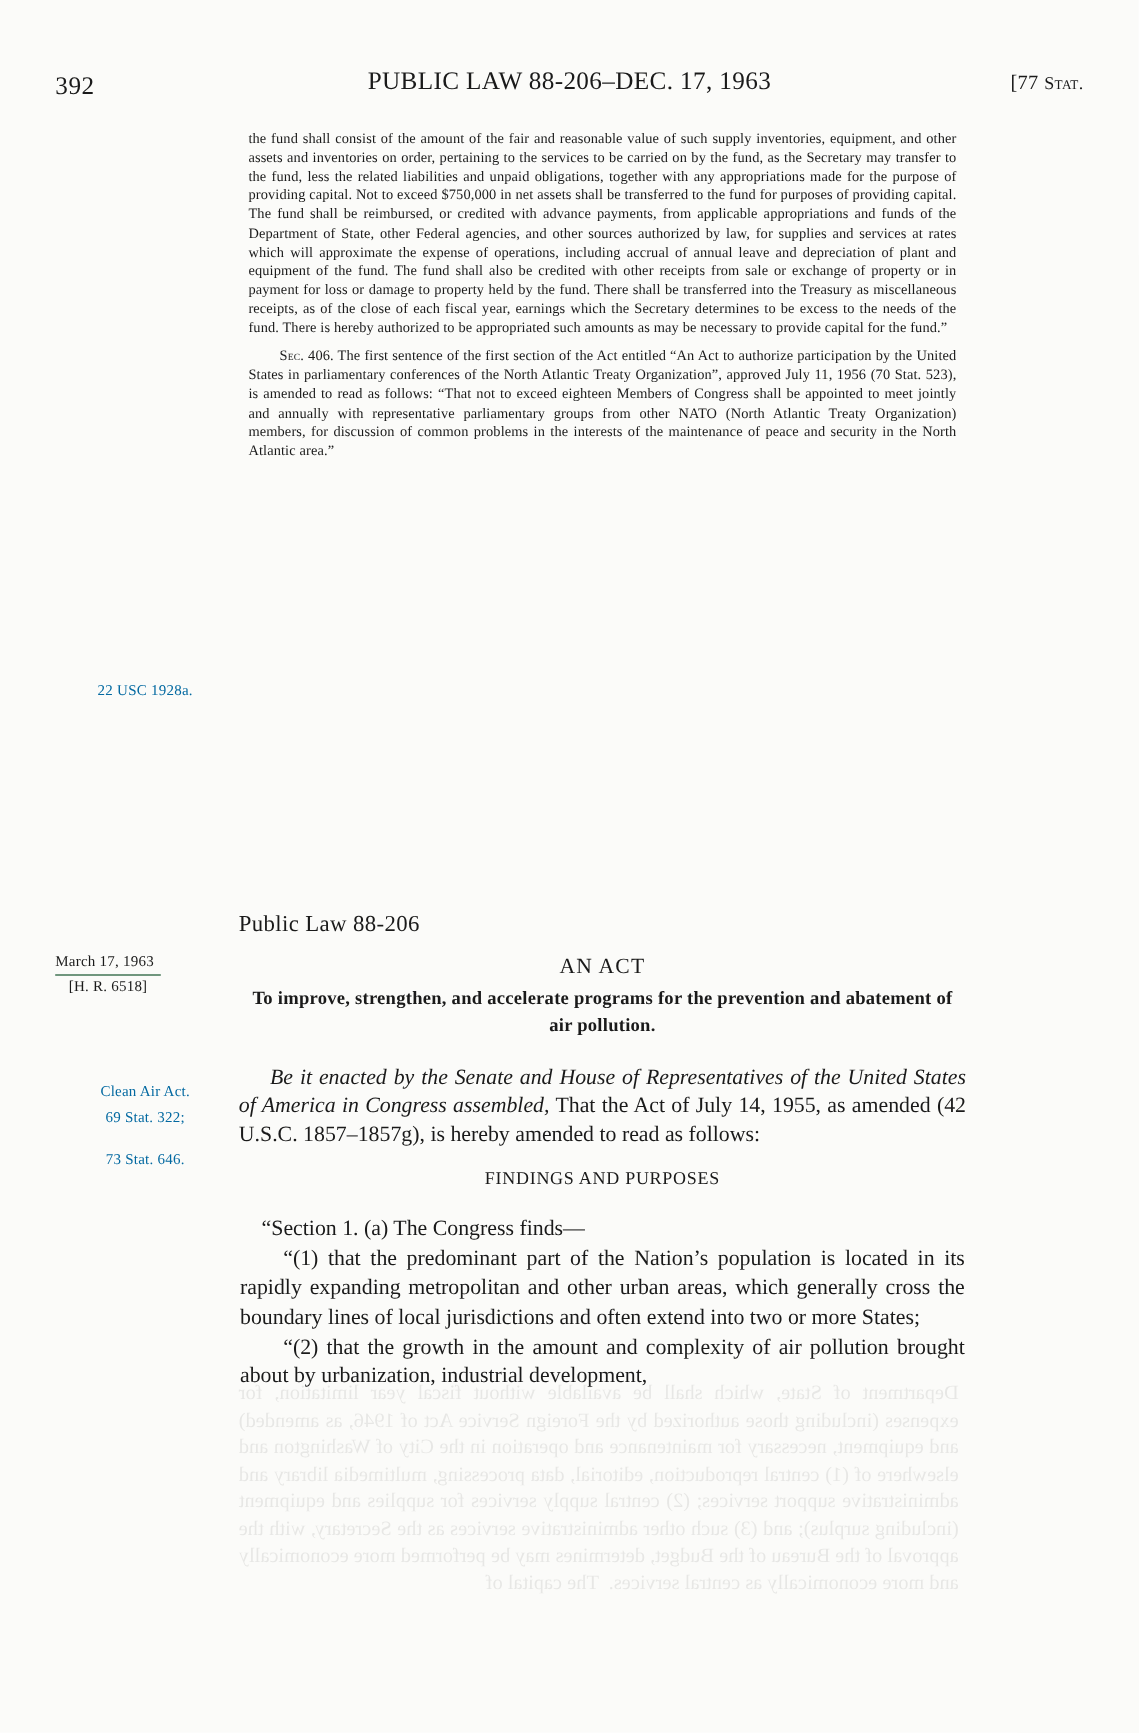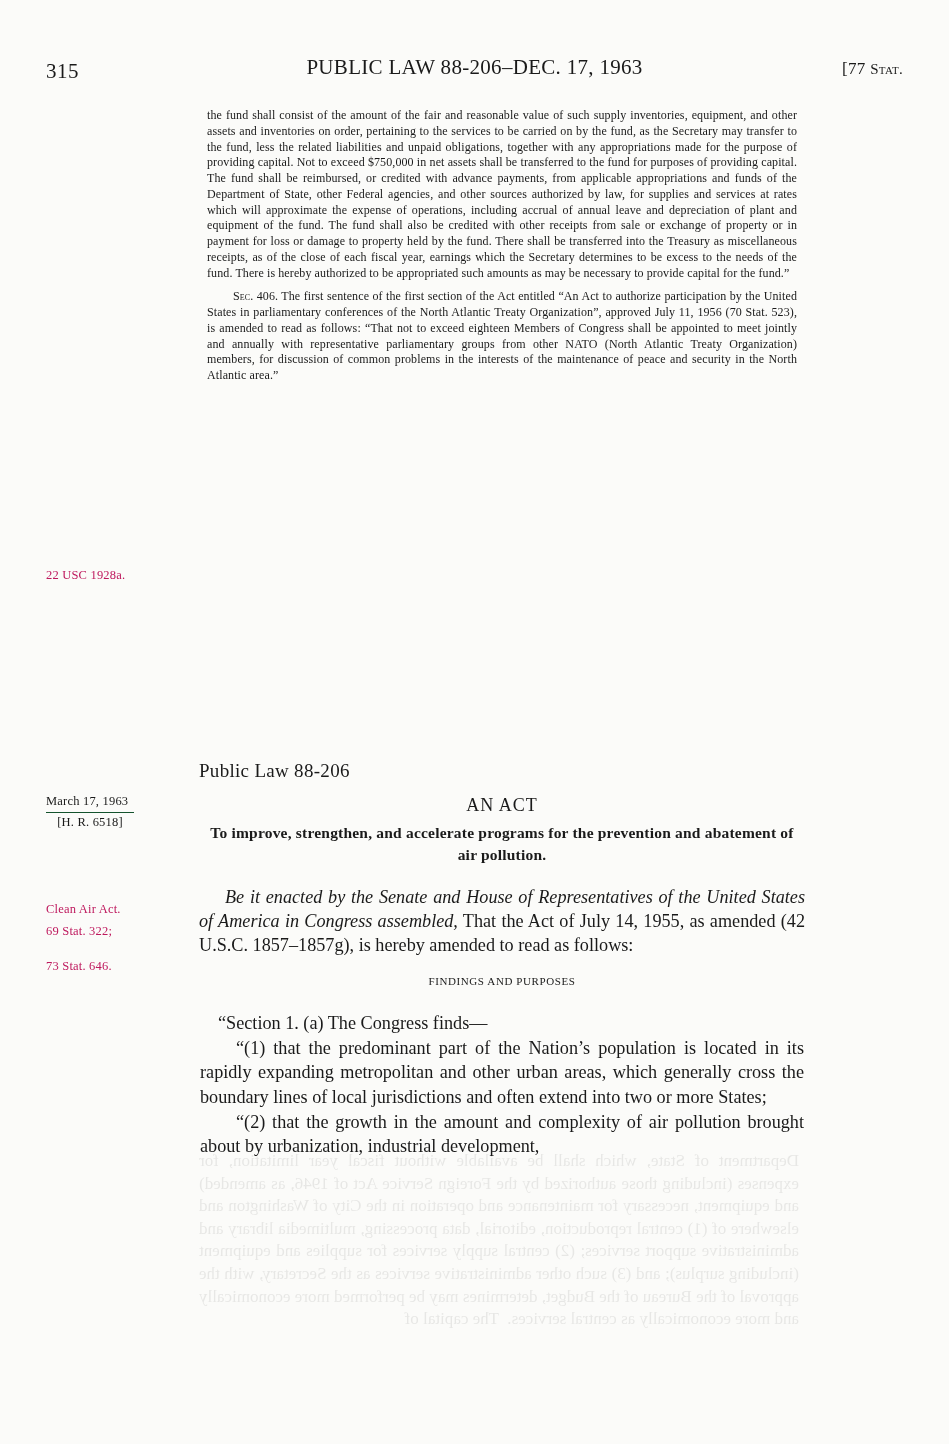--- a/index.html
+++ b/index.html
@@ -57,22 +57,23 @@
   }
 
   
   .margin-note {
     position: absolute;
     left: 46px;
     width: 150px;
     font-size: 12.5px;
     line-height: 1.35;
     letter-spacing: 0.2px;
-    color: #be185d;
+    color: #0369a1;
     font-family: "Liberation Serif", serif;
+    text-align: center;
   }
 
   
   .body-col {
     position: absolute;
     left: 199px;
     width: 606px;
     top: 100px;
   }
   p.just {
@@ -156,21 +157,21 @@
   .enact .ital { font-style: italic; }
   .enact p { margin: 0; }
   .enact p.first { text-indent: 26px; }
 
   .findings-head {
     position: absolute;
     left: 199px;
     width: 606px;
     top: 975px;
     text-align: center;
-    font-size: 11px;
+    font-size: 15px;
     font-variant: small-caps;
     letter-spacing: 0.6px;
   }
 
   .sec1 {
     position: absolute;
     left: 199px;
     width: 606px;
     top: 1010px;
     font-size: 18.2px;
@@ -196,21 +197,21 @@
   }
 </style>
 </head>
 <body>
 
 <div class="page">
 
   <div class="ghost" style="left:199px; top:1150px;">Department of State, which shall be available without fiscal year limitation, for expenses (including those authorized by the Foreign Service Act of 1946, as amended) and equipment, necessary for maintenance and operation in the City of Washington and elsewhere of (1) central reproduction, editorial, data processing, multimedia library and administrative support services; (2) central supply services for supplies and equipment (including surplus); and (3) such other administrative services as the Secretary, with the approval of the Bureau of the Budget, determines may be performed more economically and more economically as central services.  The capital of</div>
 
   <div class="header">
-    <div class="page-num">315</div>
+    <div class="page-num">392</div>
     <div class="center-title"><span>PUBLIC LAW 88-206</span><span>–DEC. 17, 1963</span></div>
     <div class="stat-ref"><span>[77 </span><span class="sc">Stat.</span></div>
   </div>
 
   <div class="margin-note" style="top:567px;">
     <span>22 USC 1928a.</span>
   </div>
 
   <div class="date-note">
     <span class="line1">March 17, 1963</span>

